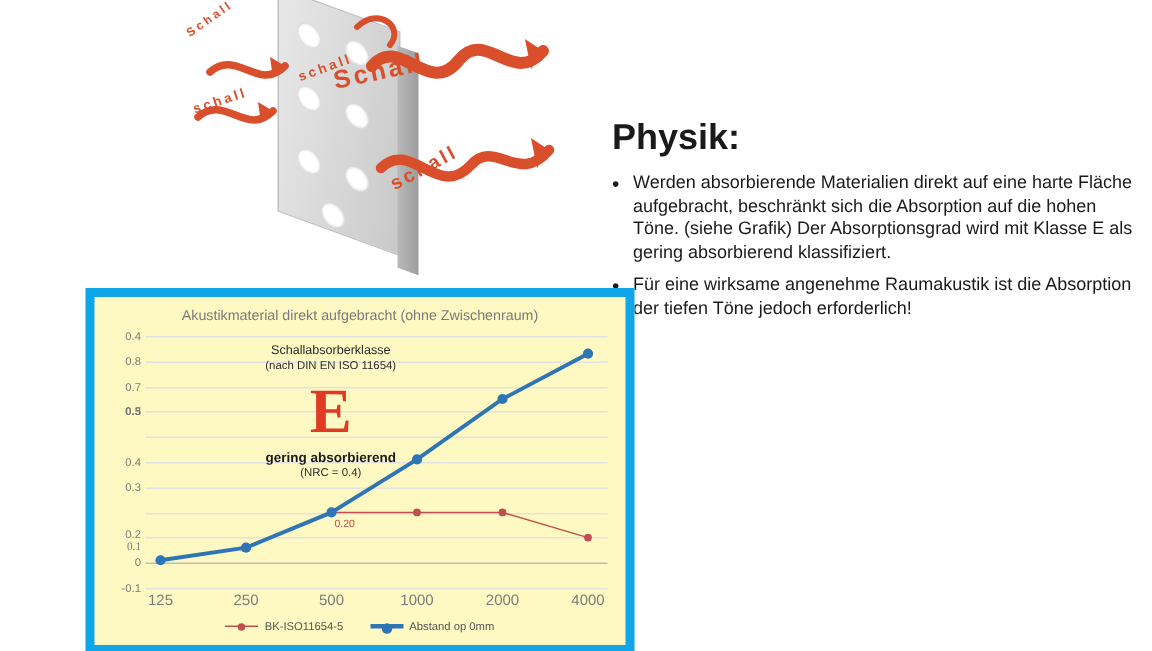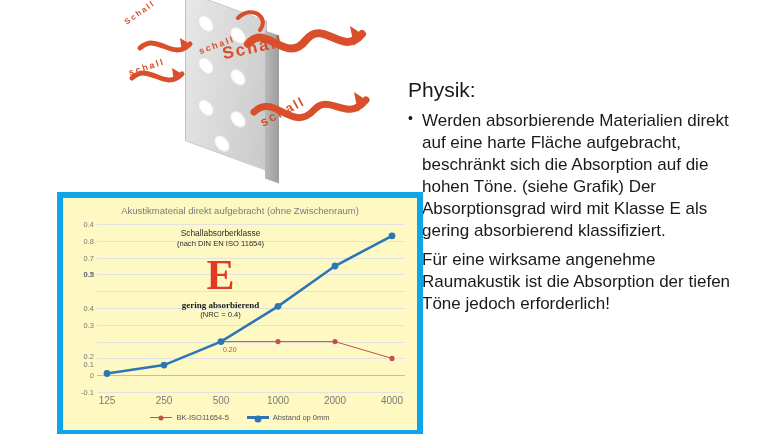--- a/index.html
+++ b/index.html
@@ -31,31 +31,31 @@
   }
   .lbl-schall{
     position:absolute;color:#d94f2b;font-weight:bold;
     letter-spacing:2px;
   }
   
   #right-col{
     position:absolute;left:408px;top:78px;width:348px;
   }
   #headline{
-    font-size:21px;font-weight:normal;color:#1a1a1a;margin:0 0 8px 0;
+    font-size:24px;font-weight:bold;color:#1a1a1a;margin:0 0 8px 0;
   }
   #lead{
     font-size:14.5px;font-weight:bold;color:#1a1a1a;line-height:1.32;
     margin:0 0 10px 0;
   }
   ul.bullets{
     margin:0;padding:0;list-style:none;
   }
   ul.bullets li{
-    position:relative;padding-left:14px;font-size:17px;color:#1a1a1a;
+    position:relative;padding-left:14px;font-size:12px;color:#1a1a1a;
     line-height:1.30;margin-bottom:6px;
   }
   ul.bullets li:before{
     content:"\2022";position:absolute;left:0;top:-1px;font-size:14px;color:#1a1a1a;
   }
   
   #chart-box{
     position:absolute;left:57px;top:192px;width:354px;height:232px;
     border:6px solid #0ea5e9;background:#fef9c3;
   }
@@ -81,21 +81,21 @@
   
   #anno{
     position:absolute;left:70px;top:30px;width:175px;text-align:center;
   }
   #anno .t1{font-size:8.4px;font-weight:normal;color:#2b2b2b;line-height:1.25;}
   #anno .t2{font-size:7.6px;color:#2b2b2b;line-height:1.25;}
   #anno .bigE{
     font-size:42px;font-weight:bold;color:#e03a24;line-height:1;margin:6px 0 4px 0;
     font-family:"Liberation Serif", serif;
   }
-  #anno .t3{font-size:9px;font-weight:bold;color:#1a1a1a;margin-top:4px;font-family:Liberation Serif, serif;}
+  #anno .t3{font-size:9px;font-weight:bold;color:#1a1a1a;margin-top:4px;}
   #anno .t4{font-size:7.6px;color:#2b2b2b;}
   
   #legend{
     position:absolute;left:0;bottom:8px;width:100%;
     display:flex;justify-content:center;gap:18px;align-items:center;
   }
   .leg{display:flex;align-items:center;gap:4px;font-size:7.5px;color:#555;}
   .leg .swatch-line{display:inline-block;width:22px;height:0;border-top:1px solid #c0504d;position:relative;}
   .leg .swatch-line.thick{border-top:3px solid #2e75b6;}
   .leg .swatch-line .dot{
@@ -166,21 +166,21 @@
       <div class="ytick" style="top:50.4px;">0.3</div>
     <div class="gridline" style="top:67.2px;"></div>
       <div class="ytick" style="top:50px;font-weight:bold;">0.5</div>
     <div class="gridline" style="top:84px;"></div>  
       <div class="ytick" style="top:84px;">0.4</div>
     <div class="gridline" style="top:100.8px;"></div>
       <div class="ytick" style="top:100.8px;">0.3</div>
     <div class="gridline" style="top:117.6px;"></div>
       <div class="ytick" style="top:132px;">0.2</div>
     <div class="gridline" style="top:134.4px;"></div>
-      <div class="ytick" style="top:140px;">0.1</div>
+      <div class="ytick" style="top:140px;font-family:Liberation Serif, serif;">0.1</div>
     <div class="axisline" style="top:151.2px;"></div>
       <div class="ytick" style="top:151.2px;">0</div>
     <div class="gridline" style="top:168px;"></div> 
       <div class="ytick" style="top:168px;">-0.1</div>
 
     <div class="xtick" style="left:10px;">125</div>
     <div class="xtick" style="left:67px;">250</div>
     <div class="xtick" style="left:124px;">500</div>
     <div class="xtick" style="left:181px;">1000</div>
     <div class="xtick" style="left:238px;">2000</div>

